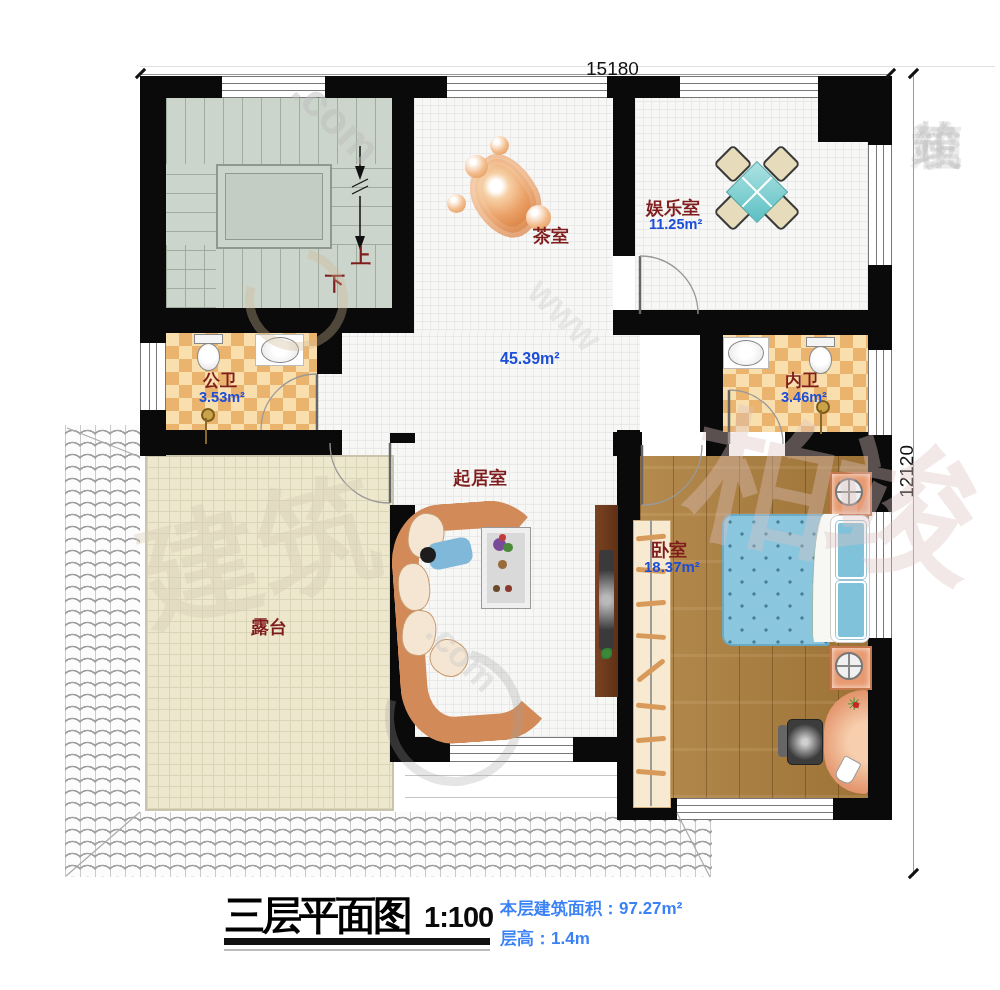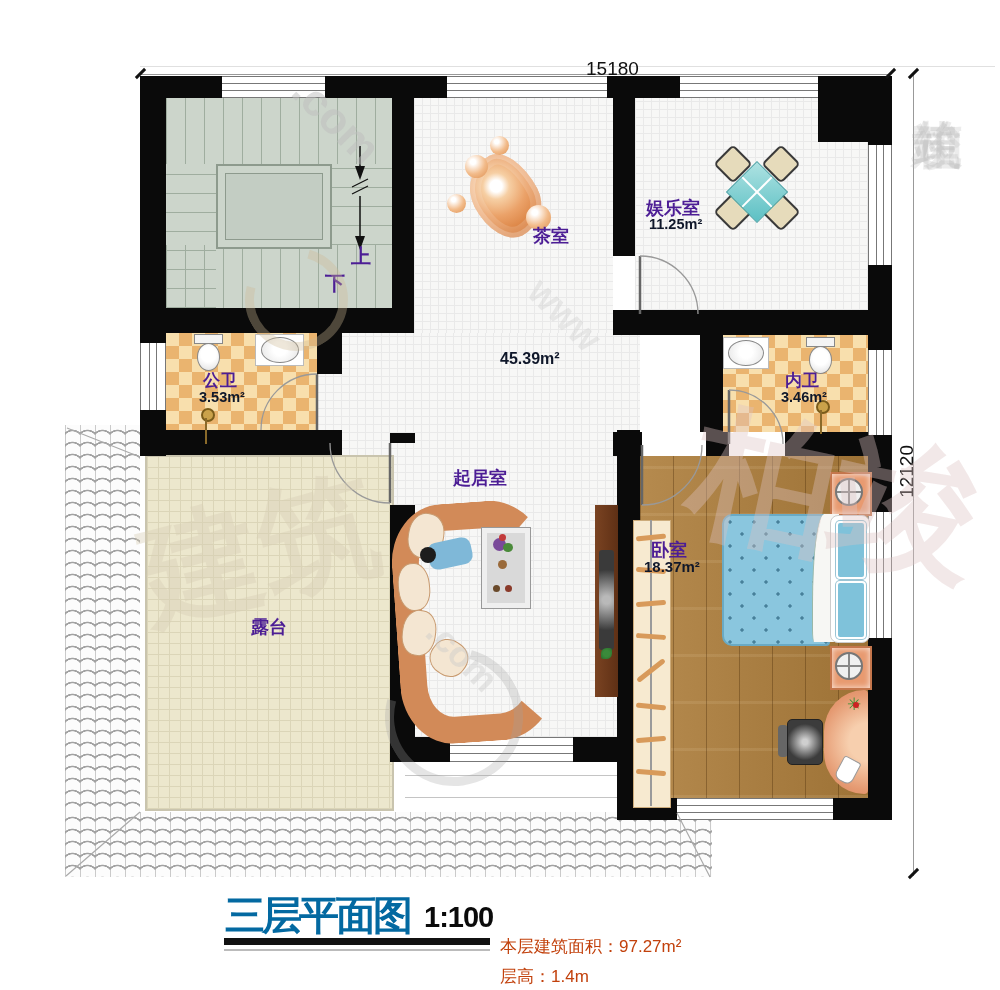--- a/index.html
+++ b/index.html
@@ -29,22 +29,22 @@
     background-size:15px 12px,auto;}
   
   .winH,.winV{position:absolute;background:#fff;background-repeat:no-repeat;}
   .winH{border-top:1px solid #777;border-bottom:1px solid #777;
     background-image:linear-gradient(#777,#777),linear-gradient(#777,#777);
     background-size:100% 1px,100% 1px;background-position:0 33%,0 66%;}
   .winV{border-left:1px solid #777;border-right:1px solid #777;
     background-image:linear-gradient(#777,#777),linear-gradient(#777,#777);
     background-size:1px 100%,1px 100%;background-position:33% 0,66% 0;}
   
-  .rname{position:absolute;font-weight:700;font-size:18px;color:#4c1d95;white-space:nowrap;}
-  .rarea{position:absolute;font-weight:700;font-size:14.5px;color:#0f172a;white-space:nowrap;}
+  .rname{position:absolute;font-weight:700;font-size:18px;color:#7f1d1d;white-space:nowrap;}
+  .rarea{position:absolute;font-weight:700;font-size:14.5px;color:#1d4ed8;white-space:nowrap;}
   .dim{position:absolute;font-size:19px;color:#111;white-space:nowrap;}
   .dimline{position:absolute;background:#999;}
   .tick{position:absolute;width:13px;height:3px;background:#111;transform:rotate(-45deg);}
   .eave{position:absolute;background:#e0e0e0;}
   .ledge{position:absolute;background:#c4c4c4;}
   
   .lamp{position:absolute;width:24px;height:24px;border-radius:50%;background:#f0f0f0;border:2px solid #777;
     background-image:linear-gradient(#888,#888),linear-gradient(#888,#888);
     background-size:100% 2px,2px 100%;background-position:center;background-repeat:no-repeat;}
   .nstand{position:absolute;background:#e89a70;border:2px solid #c4764c;box-shadow:inset 0 0 6px rgba(255,255,255,.8);}
@@ -58,23 +58,23 @@
   .stem{position:absolute;width:2px;background:#8a6a2a;}
   .chair{position:absolute;width:24px;height:24px;background:#e6dbbb;border:2px solid #3a3a3a;border-radius:5px;transform:rotate(45deg);}
   .sat{position:absolute;border-radius:50%;background:radial-gradient(circle at 35% 30%,#fff 12%,#f2bb8a 55%,#dd8f4f);}
   .cushion{position:absolute;background:#f4e6d2;border:1px solid #c89a6f;border-radius:45%;}
   .wm{position:absolute;pointer-events:none;font-weight:700;white-space:nowrap;}
   .swirl{position:absolute;border-radius:50%;border:9px solid rgba(160,160,160,.28);border-top-color:transparent;transform:rotate(-30deg);}
   svg.overlay{position:absolute;left:0;top:0;pointer-events:none;}
   .plant7{position:absolute;font-size:17px;line-height:1;color:#2f8f2f;}
   .plant7::before{content:"✳";}
   .plant7 i{position:absolute;left:6px;top:6px;width:6px;height:6px;border-radius:50%;background:#c22;}
-  .tb-title{position:absolute;font-weight:700;font-size:40px;letter-spacing:-3px;color:#0369a1;}
+  .tb-title{position:absolute;font-weight:700;font-size:40px;letter-spacing:-3px;color:#000000;}
   .tb-scale{position:absolute;font-weight:700;font-size:29px;letter-spacing:-1px;color:#0a0a0a;}
-  .tb-info{position:absolute;font-weight:400;font-size:17px;color:#c2410c;white-space:nowrap;margin-top:38px;}
+  .tb-info{position:absolute;font-weight:700;font-size:17px;color:#3b82f6;white-space:nowrap;}
 </style>
 </head>
 <body>
 
 <div id="stage">
 
   <div class="stairsbg" style="left:166px;top:98px;width:226px;height:210px"></div>
   <div class="stairV" style="left:166px;top:98px;width:226px;height:66px"></div>
   <div class="stairH" style="left:166px;top:164px;width:50px;height:144px"></div>
   <div class="stairH" style="left:328px;top:164px;width:64px;height:81px"></div>

